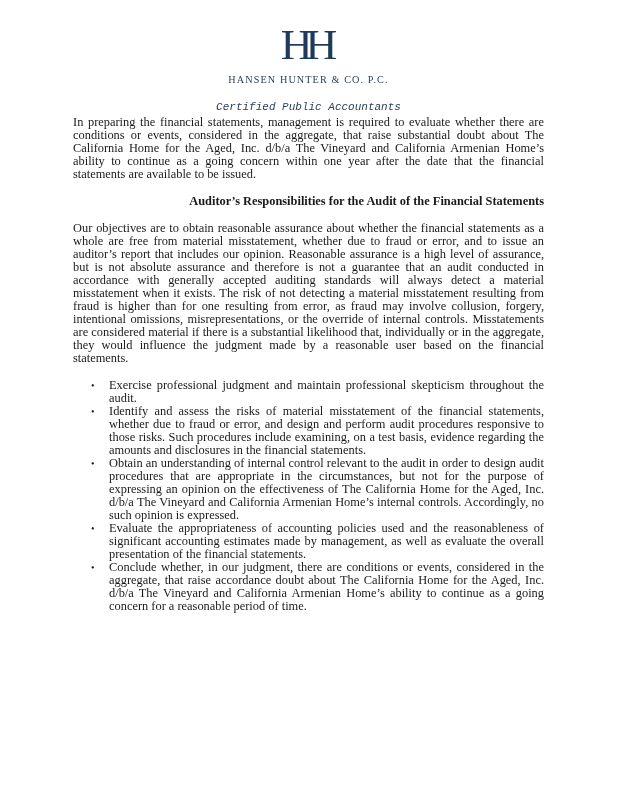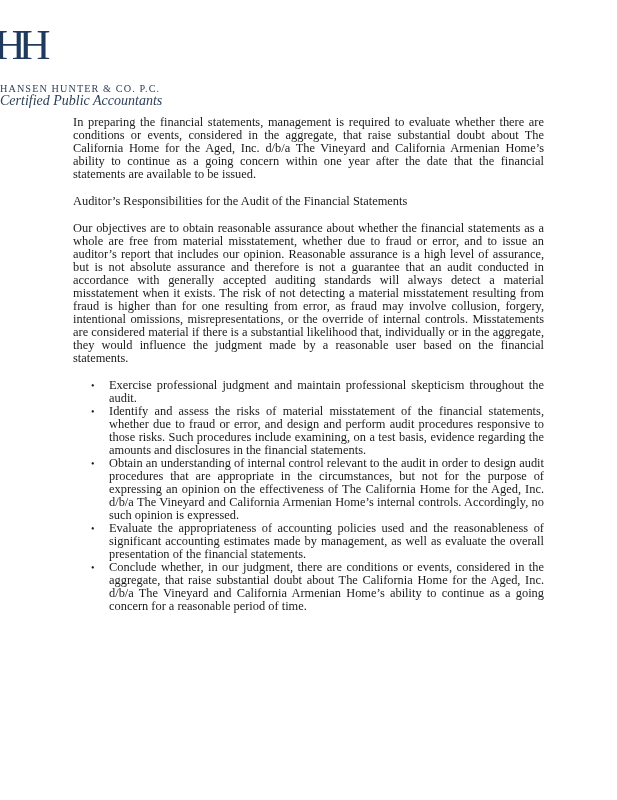--- a/index.html
+++ b/index.html
@@ -13,63 +13,64 @@
       position: relative;
       overflow: hidden;
       font-family: "Liberation Serif", serif;
       color: #1a1a1a;
     }
     .letterhead {
       position: absolute;
       top: 26px;
       left: 0;
       width: 617px;
-      text-align: left;
+      text-align: center;
       color: #1f3a5c;
     }
     .logo-mark {
       font-family: "Liberation Serif", serif;
       font-size: 44px;
       line-height: 40px;
       letter-spacing: -7px;
       font-weight: normal;
       color: #1f3a5c;
       margin-left: -6px;
       transform: scaleY(0.95);
     }
     .firm-name {
-      margin-top: 17px;
+      margin-top: 8px;
       font-size: 10.2px;
       letter-spacing: 1.1px;
       line-height: 12px;
       color: #2b3f58;
     }
     .tagline {
-      margin-top: 0;
-      font-size: 14px;
+      margin-top: 16px;
+      font-size: 11px;
       font-style: italic;
       line-height: 11px;
       color: #2b3f58;
+      font-family: Liberation Mono, monospace;
     }
     .content {
       position: absolute;
       top: 116px;
       left: 73px;
       width: 471px;
       font-size: 12.4px;
       line-height: 13px;
       text-align: justify;
     }
     .content p {
       margin: 0 0 14px 0;
     }
     .section-heading {
-      font-weight: normal;
+      font-weight: bold;
       margin: 0 0 14px 0;
-      text-align: left;
+      text-align: right;
     }
     ul.bullets {
       margin: 0;
       padding: 0;
       list-style: none;
     }
     ul.bullets li {
       position: relative;
       padding-left: 36px;
       margin: 0;
@@ -110,16 +111,16 @@
     <li>
       <span class="bullet">•</span>
       <span>Obtain an understanding of internal control relevant to the audit in order to design audit procedures that are appropriate in the circumstances, but not for the purpose of expressing an opinion on the effectiveness of The California Home for the Aged, Inc. d/b/a The Vineyard and California Armenian Home’s internal controls. Accordingly, no such opinion is expressed.</span>
     </li>
     <li>
       <span class="bullet">•</span>
       <span> Evaluate the appropriateness of accounting policies used and the reasonableness of significant accounting estimates made by management, as well as evaluate the overall presentation of the financial statements.</span>
     </li>
     <li>
       <span class="bullet">•</span>
-      <span>Conclude whether, in our judgment, there are conditions or events, considered in the aggregate, that raise substantial doubt about The California Home for the Aged, Inc. d/b/a The Vineyard and California Armenian Home’s ability to continue as a going concern for a reasonable period of time.</span>
+      <span>Conclude whether, in our judgment, there are conditions or events, considered in the aggregate, that raise accordance doubt about The California Home for the Aged, Inc. d/b/a The Vineyard and California Armenian Home’s ability to continue as a going concern for a reasonable period of time.</span>
     </li>
   </ul>
 </div>
 
 </body></html>

